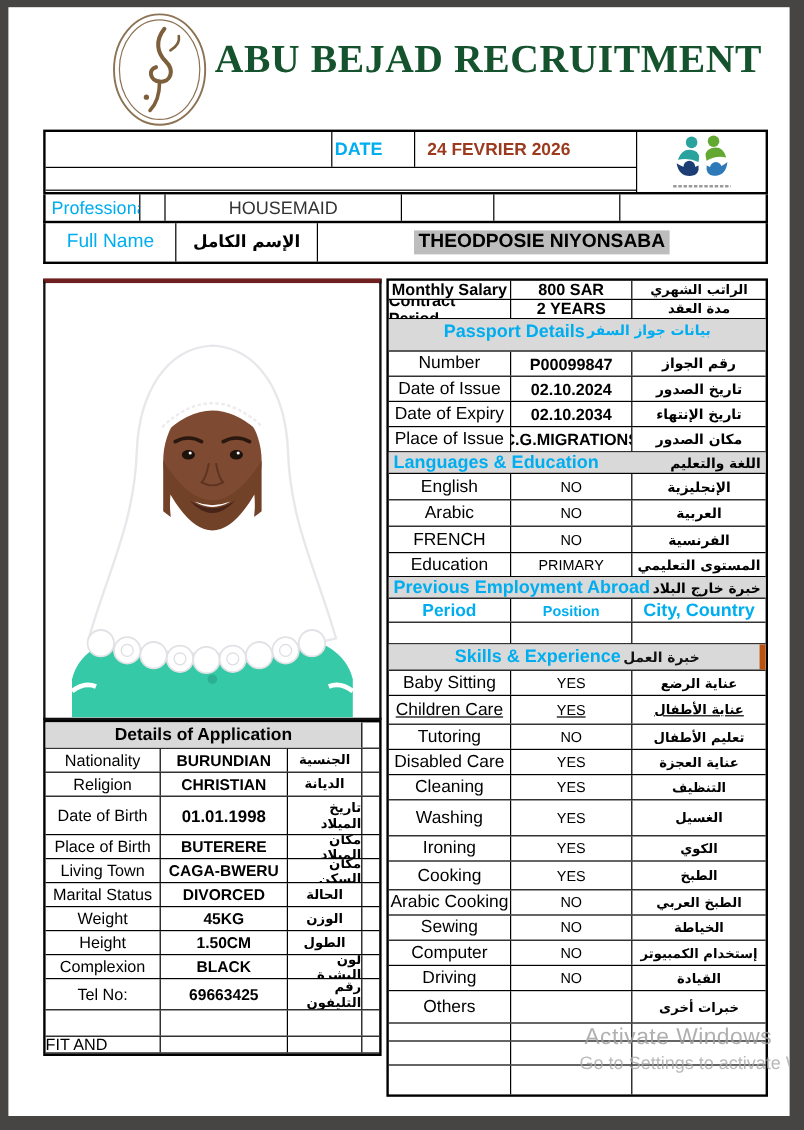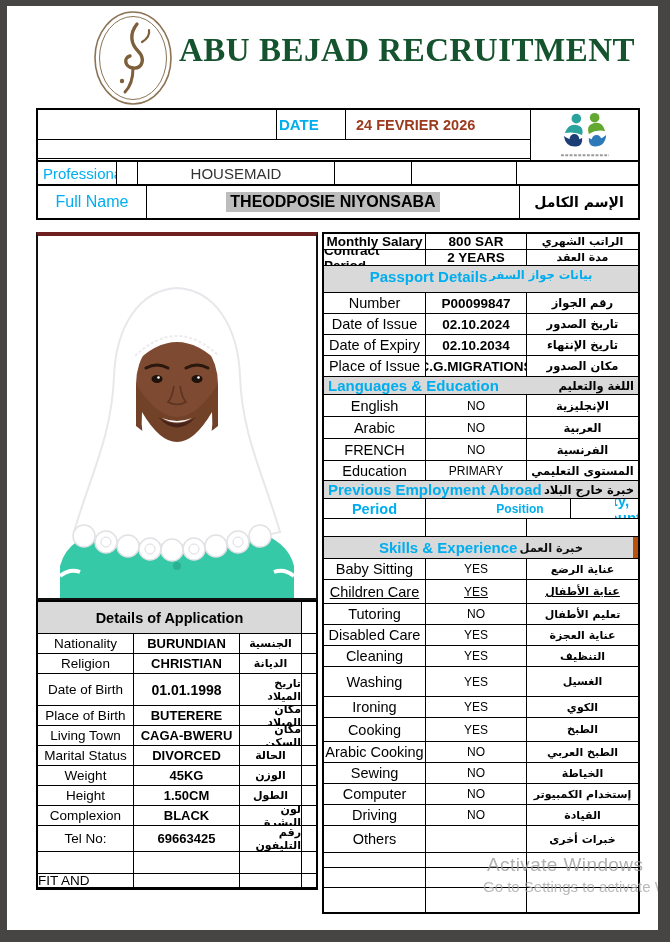--- a/index.html
+++ b/index.html
@@ -54,21 +54,21 @@
 
   
   .photo-box{
     position:absolute; left:29px; top:226px; width:282px; height:368px;
     box-sizing:border-box; background:#fff;
     border:2px solid #101010; border-top:4px solid #6E2020;
   }
 
   
   .details{position:absolute; left:29px; top:594px; width:282px; box-sizing:border-box; border:2px solid #000; background:#fff;}
-  .details-header{display:flex; height:32px; border-bottom:1px solid #000; box-sizing:border-box;}
+  .details-header{display:flex; height:22px; border-bottom:1px solid #000; box-sizing:border-box;}
   .dh-main{flex:1; background:#D9D9D9; border-right:1px solid #000; box-sizing:border-box;
     display:flex; align-items:center; justify-content:center; font-weight:bold; font-size:14.5px;}
   .dh-side{width:14px;}
   .d-rows .trow{height:20px;}
   .d-rows .c.lbl{width:96px; font-size:13.5px;}
   .d-rows .c.val{width:106px; font-weight:bold; font-size:13px;}
   .d-rows .c.ar{width:62px; font-size:11px;}
   .d-rows .c.sp{flex:1;}
   .d-rows .trow:nth-child(3){height:32px;}
   .d-rows .trow:nth-child(3) .val{font-size:14px;}
@@ -93,21 +93,21 @@
   .sec-header .en{color:#00AEEF; font-weight:bold; font-size:15px;}
   .sec-header .ar-part{font-family:"DejaVu Sans", sans-serif; font-weight:bold; font-size:11.5px; direction:rtl;}
   .hdr-passport{height:27px; justify-content:center; align-items:flex-start; padding-top:2px;}
   .hdr-passport .ar-part{color:#00AEEF; margin-left:2px;}
   .pp-rows .trow{height:21px;}
   .pp-rows .c.val{font-weight:bold; font-size:13.5px;}
   .hdr-lang,.hdr-emp{height:18px; justify-content:space-between; padding:0 4px;}
   .hdr-lang .ar-part,.hdr-emp .ar-part{color:#000;}
   .lang-rows .trow{height:22px;}
   .lang-rows .trow:nth-child(4){height:20px;}
-  .emp-cols{height:20px;gap:44px;}
+  .emp-cols{height:20px;}
   .emp-cols .c{color:#00AEEF; font-weight:bold; font-size:15px;}
   .empty-r{height:18px;}
   .empty-r .c{height:100%;}
   .hdr-skills{height:22px; justify-content:center;}
   .hdr-skills .ar-part{color:#111; margin-left:2px;}
   .orange-mark{position:absolute; right:0; top:0; width:5px; height:100%; background:#B9520F;}
   .sk-rows .trow{height:21px;}
   .sk-rows .trow:nth-child(2){height:24px;text-decoration:underline;}
   .sk-rows .trow:nth-child(6){height:30px;}
   .sk-rows .trow:nth-child(8){height:24px;}
@@ -166,24 +166,24 @@
       <div class="tt-prof">
         <div class="c prof-label">Professional</div>
         <div class="c prof-sp1"></div>
         <div class="c prof-value">HOUSEMAID</div>
         <div class="c prof-sp2"></div>
         <div class="c prof-sp3"></div>
         <div class="c prof-sp4"></div>
       </div>
       <div class="tt-name">
         <div class="c fn-label">Full Name</div>
+        <div class="c fn-ar ar">الإسم الكامل</div>
         <div class="c fn-value">
             <span>THEODPOSIE NIYONSABA</span>
           </div>
-        <div class="c fn-ar ar">الإسم الكامل</div>
       </div>
     </div>
 
     <div class="photo-box">
       <svg width="278" height="362" viewBox="0 0 278 362">
         <rect width="278" height="362" fill="#ffffff"></rect>
 
         <path d="M22,362 L22,330 Q30,298 80,292 L198,292 Q248,298 256,330 L256,362 Z" fill="#35C9A8"></path>
         <path d="M22,340 q10,-8 20,-4 M256,340 q-10,-8 -20,-4" stroke="#ffffff" stroke-width="4" fill="none"></path>
         <circle cx="139" cy="330" r="4" fill="#2BB093"></circle>

